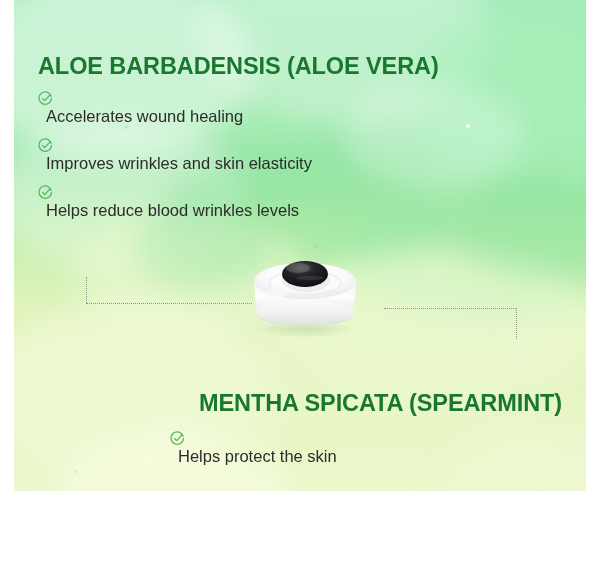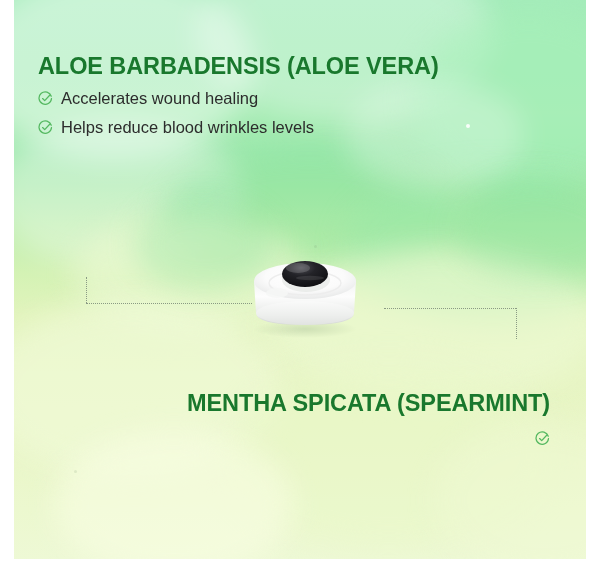--- a/index.html
+++ b/index.html
@@ -10,21 +10,21 @@
   body {
     width: 600px;
     height: 583px;
     font-family: "Liberation Sans", sans-serif;
     overflow: hidden;
   }
 
   #infographic {
     position: relative;
     width: 600px;
-    height: 559px;
+    height: 491px;
     background: #ffffff;
     overflow: hidden;
   }
 
   
   .bg-canvas {
     position: absolute;
     left: 14px;
     top: 0px;
     width: 572px;
@@ -86,20 +86,21 @@
     white-space: nowrap;
     line-height: 1;
   }
 
   .bullets { margin-top: 9px; }
 
   .bullet-row {
     display: flex;
     align-items: flex-start;
     margin-bottom: 8px;
+    flex-direction: column;
   }
   .bullet-row:last-child { margin-bottom: 0; }
 
   .check-icon {
     flex: 0 0 auto;
     width: 15px;
     height: 15px;
     margin-top: 3px;
     display: block;
   }
@@ -108,21 +109,21 @@
     color: #2c2c2c;
     line-height: 1.28;
     white-space: pre-line;
   }
 
   
   #block-aloe { left: 38px; top: 55px; }
   #block-aloe .bullet-text { margin-left: 8px; }
 
   
-  #block-mentha { left: 158px; top: 392px; width: 392px; text-align: right; }
+  #block-mentha { left: 170px; top: 392px; width: 392px; text-align: right; }
   #block-mentha .sect-title { text-align: right; }
   #block-mentha .bullets { margin-top: 12px; }
   #block-mentha .bullet-row {
     justify-content: flex-end;
     margin-bottom: 10px;
   }
   #block-mentha .bullet-text { margin-left: 8px; text-align: right; }
 
   
   .leader { position: absolute; }
@@ -191,20 +192,27 @@
     <div class="bullets">
 
       <div class="bullet-row">
         <svg class="check-icon" viewBox="0 0 24 24">
           <path d="M21.2 8.4A10 10 0 1 0 21.6 12" fill="none" stroke="#54b860" stroke-width="2" stroke-linecap="round"></path>
           <path d="M7.4 12.1l3.3 3.3 8-8.6" fill="none" stroke="#54b860" stroke-width="2" stroke-linecap="round" stroke-linejoin="round"></path>
         </svg>
         <div class="bullet-text">Accelerates wound healing</div>
       </div>
 
+      <div class="bullet-row">
+        <svg class="check-icon" viewBox="0 0 24 24">
+          <path d="M21.2 8.4A10 10 0 1 0 21.6 12" fill="none" stroke="#54b860" stroke-width="2" stroke-linecap="round"></path>
+          <path d="M7.4 12.1l3.3 3.3 8-8.6" fill="none" stroke="#54b860" stroke-width="2" stroke-linecap="round" stroke-linejoin="round"></path>
+        </svg>
+        <div class="bullet-text">Improves wrinkles and skin elasticity</div>
+      </div>
 
       <div class="bullet-row">
         <svg class="check-icon" viewBox="0 0 24 24">
           <path d="M21.2 8.4A10 10 0 1 0 21.6 12" fill="none" stroke="#54b860" stroke-width="2" stroke-linecap="round"></path>
           <path d="M7.4 12.1l3.3 3.3 8-8.6" fill="none" stroke="#54b860" stroke-width="2" stroke-linecap="round" stroke-linejoin="round"></path>
         </svg>
         <div class="bullet-text">Helps reduce blood wrinkles levels</div>
       </div>
 
     </div>
@@ -267,19 +275,20 @@
   <div class="block" id="block-mentha">
     <div class="sect-title">MENTHA SPICATA (SPEARMINT)</div>
 
     <div class="bullets">
 
       <div class="bullet-row">
         <svg class="check-icon" viewBox="0 0 24 24">
           <path d="M21.2 8.4A10 10 0 1 0 21.6 12" fill="none" stroke="#54b860" stroke-width="2" stroke-linecap="round"></path>
           <path d="M7.4 12.1l3.3 3.3 8-8.6" fill="none" stroke="#54b860" stroke-width="2" stroke-linecap="round" stroke-linejoin="round"></path>
         </svg>
+        <div class="bullet-text">Helps protect the skin</div>
       </div>
 
 
     </div>
   </div>
 
 </div>
 
 </body></html>

